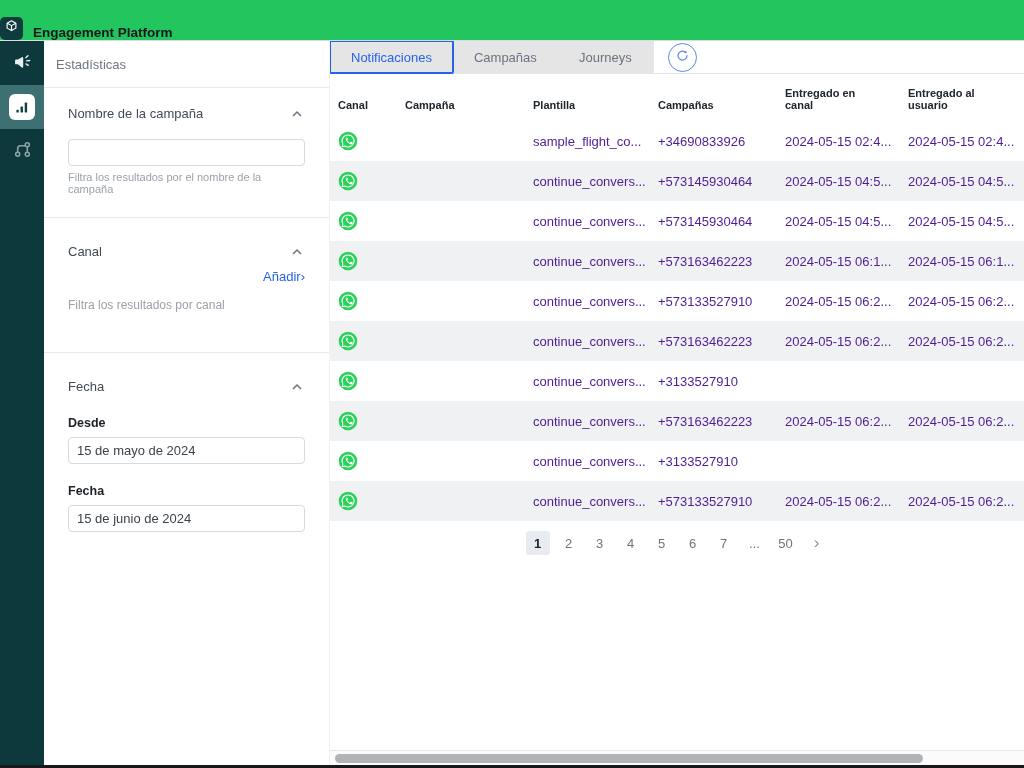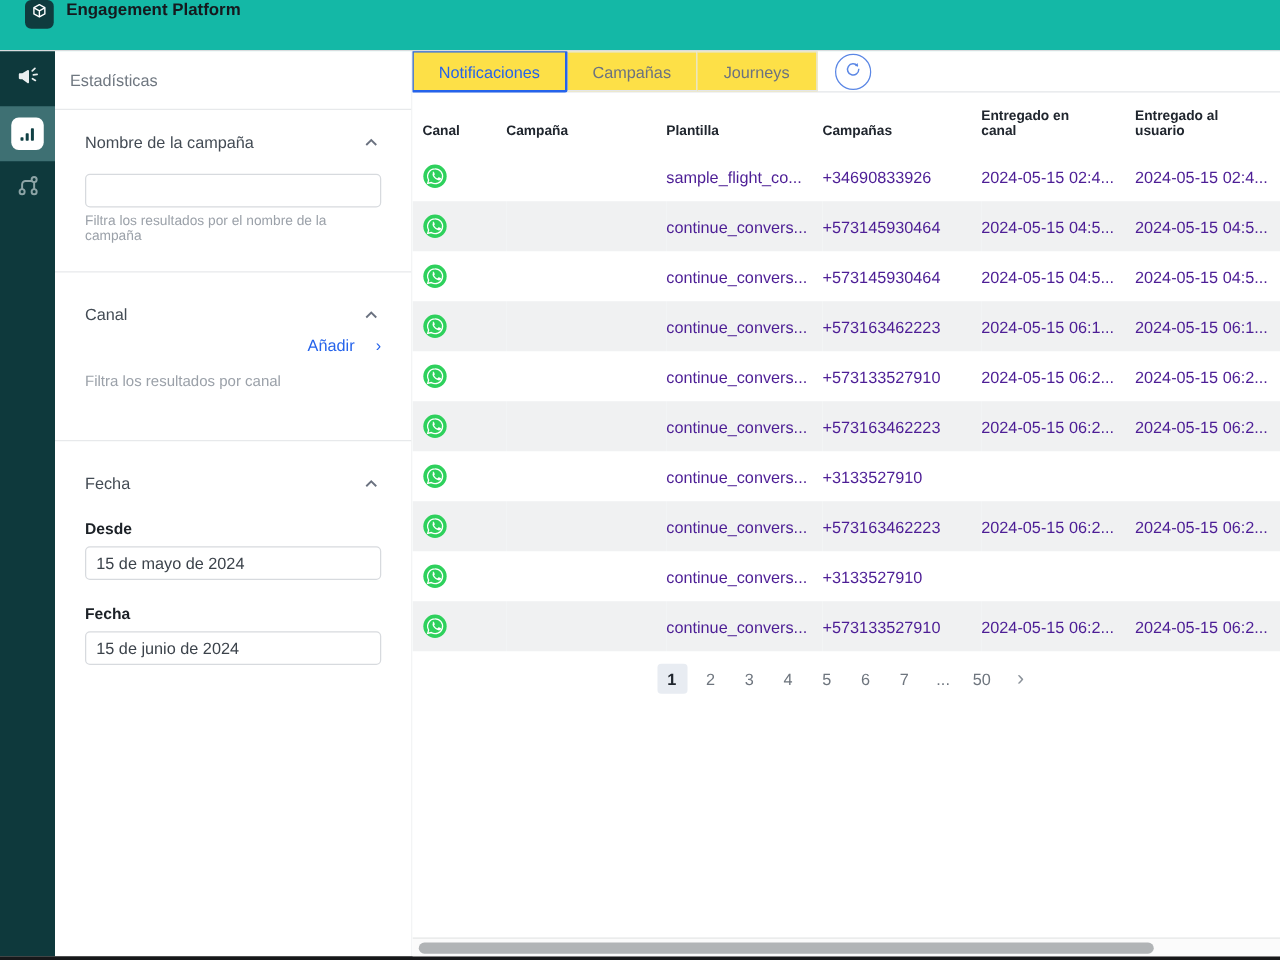--- a/index.html
+++ b/index.html
@@ -1,22 +1,22 @@
 <!DOCTYPE html>
 <html><head>
 <meta charset="utf-8">
 <style>
   * { margin:0; padding:0; box-sizing:border-box; }
   html,body { width:1024px; height:768px; overflow:hidden; }
   body { font-family:"Liberation Sans", sans-serif; background:#fff; color:#3c434b; }
   .app { width:1024px; height:768px; display:flex; flex-direction:column; }
 
   
-  .topbar { height:41px; flex:0 0 41px; background:#14b8a6; border-bottom:1px solid #d9dcde;
-            display:flex; align-items:flex-start; padding:0 20px; }
+  .topbar { height:41px; flex:0 0 41px; background:#22c55e; border-bottom:1px solid #d9dcde;
+            display:flex; align-items:flex-end; padding:0 0; }
   .logo-box { width:23px; height:23px; border-radius:5px; background:#0f3b3e;
               display:flex; align-items:center; justify-content:center; }
   .topbar-title { margin-left:10px; font-size:13.5px; font-weight:700; color:#15191e; }
 
   
   .shell { flex:1 1 auto; display:flex; min-height:0; }
 
   
   .rail { width:44px; flex:0 0 44px; background:#0e393c; display:flex; flex-direction:column; }
   .rail-item { height:44px; display:flex; align-items:center; justify-content:center; cursor:pointer; }
@@ -33,32 +33,32 @@
   .fsection-head { display:flex; align-items:center; justify-content:space-between; }
   .fsection-title { font-size:13px; color:#434b54; }
   .collapse-btn { border:none; background:none; cursor:pointer; padding:2px; display:flex; }
   .text-input { width:100%; height:27px; border:1px solid #d7dade; border-radius:4px;
                 padding:0 8px; font-size:13px; color:#3c434b; font-family:"Liberation Sans",sans-serif;
                 background:#fff; outline:none; }
   .helper { font-size:11px; color:#9ba1a9; margin-top:5px; }
   .sec-campaign { padding-top:16px; padding-bottom:22px; }
   .sec-campaign .text-input { margin-top:16px; }
   .sec-channel { padding-top:24px; padding-bottom:40px; }
-  .add-link { display:flex; justify-content:flex-end; align-items:center; gap:17px; margin-top:8px;
+  .add-link { display:flex; justify-content:flex-end; align-items:center; gap:0; margin-top:8px;
               font-size:13px; color:#2563eb; cursor:pointer; text-decoration:none; }
   .sec-channel .helper { margin-top:14px; font-size:12px; }
   .sec-date { padding-top:24px; padding-bottom:24px; border-bottom:none; }
   .date-label { font-size:12.5px; font-weight:700; color:#1c2127; margin-top:20px; margin-bottom:7px; }
   .date-label:first-of-type { margin-top:22px; }
 
   
   .main { flex:1 1 auto; min-width:0; position:relative; overflow:hidden; background:#fff; }
   .tabbar { display:flex; align-items:stretch; height:33px; border-bottom:1px solid #e4e6e9; }
   .tabs { display:flex; }
-  .tab { background:#fde047; border:1px solid #e4e6e9; border-left-width:0; font-size:13px;
+  .tab { background:#e5e5e5; border:1px solid #e4e6e9; border-left-width:0; font-size:13px;
          color:#6b7280; padding:0 20px; display:flex; align-items:center; justify-content:center;
          cursor:pointer; min-width:96px; }
   .tab:first-child { border-left-width:1px; }
   .tab.active { border:2px solid #2563eb; color:#2563eb; border-radius:2px; margin:-1px 0 -1px -1px; z-index:2; }
   .refresh-btn { width:29px; height:29px; border-radius:50%; border:1.5px solid #5b87e5; background:#fff;
                  margin-left:14px; align-self:center; display:flex; align-items:center; justify-content:center;
                  cursor:pointer; }
 
   
   .table-wrap { margin-top:7px; }

